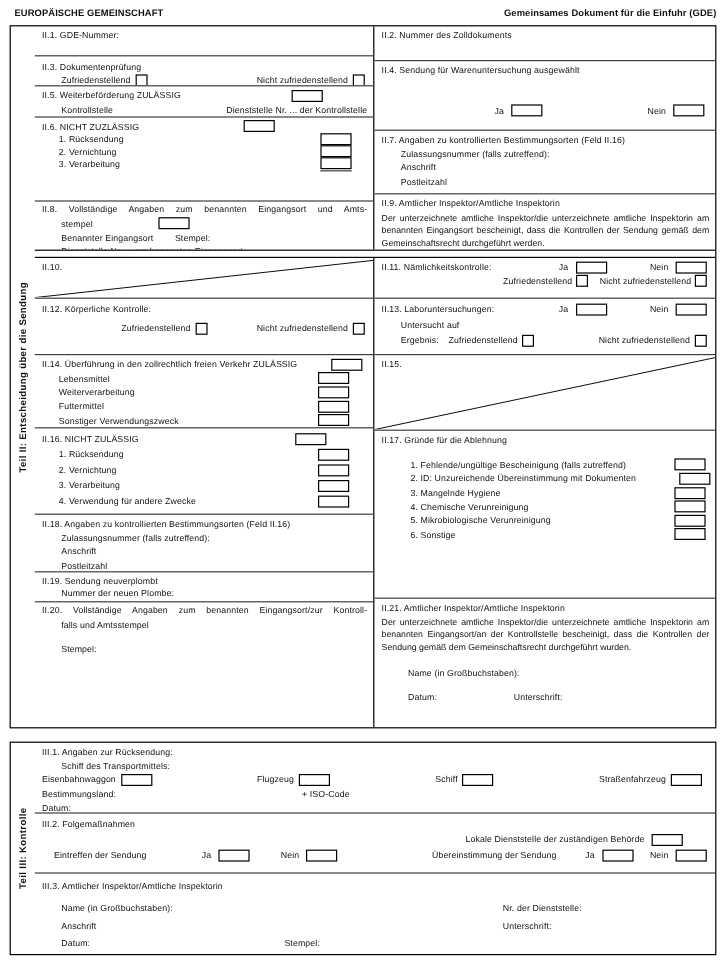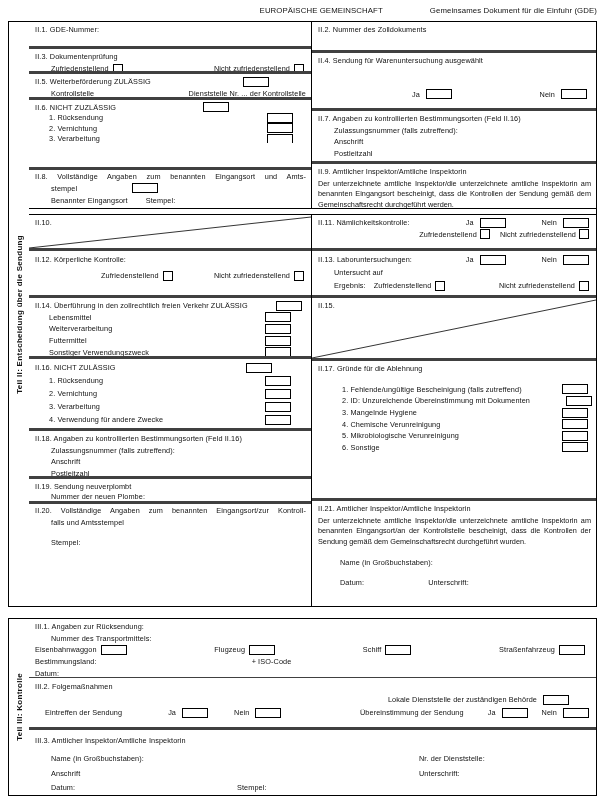--- a/index.html
+++ b/index.html
@@ -1,31 +1,31 @@
 <!DOCTYPE html>
 <html lang="de"><head>
 <meta charset="utf-8">
 <style>
   html,body{margin:0;padding:0;background:#fff;}
   .page{position:relative;width:605px;height:802px;background:#fff;color:#111;
         font-family:"Liberation Sans",sans-serif;font-size:7.3px;letter-spacing:.1px;overflow:hidden;}
-  .pagehead{position:absolute;top:6px;left:12px;right:8px;display:flex;justify-content:flex-end;
-            font-weight:normal;font-size:7.8px;gap:47px;}
+  .pagehead{position:absolute;top:6px;left:12px;right:8px;display:flex;justify-content:space-between;
+            font-weight:bold;font-size:7.8px;}
   .part{position:absolute;left:8px;width:589px;border:1.6px solid #000;box-sizing:border-box;display:flex;background:#fff;}
   .part2{top:21px;height:586px;}
   .part3{top:618px;height:178px;}
   .side{width:20px;flex:none;display:flex;align-items:center;justify-content:center;}
   .sidetext{writing-mode:vertical-rl;transform:rotate(180deg);font-weight:bold;font-size:8px;white-space:nowrap;letter-spacing:.3px;}
   .content{flex:1;display:flex;flex-direction:column;min-width:0;}
   .sec{display:flex;min-height:0;}
   .secB{flex:1;}
   .colL{width:282px;flex:none;display:flex;flex-direction:column;}
   .colR{flex:1;display:flex;flex-direction:column;border-left:1px solid #000;min-width:0;}
   .col3{flex:1;display:flex;flex-direction:column;}
-  .cell{border-top:3px solid #404040;box-sizing:border-box;padding:2px 5px 0 6px;position:relative;overflow:hidden;}
+  .cell{border-top:1px solid #404040;box-sizing:border-box;padding:2px 5px 0 6px;position:relative;overflow:hidden;}
   .sec .colL > .cell:first-child,.sec .colR > .cell:first-child,
   .secB .colL > .cell:first-child,.secB .colR > .cell:first-child,
   .col3 > .cell:first-child{border-top:none;}
   .gapband{height:7px;flex:none;border-top:1px solid #000;border-bottom:1px solid #000;box-sizing:border-box;}
   .thick{border-top-width:1.6px;}
   .ln{display:flex;align-items:center;min-height:11.6px;white-space:nowrap;}
   .tight .ln{min-height:10.4px;}
   .roomy .ln{min-height:13px;}
   .ind14{padding-left:14px;}
   .ind16{padding-left:16px;}
@@ -355,21 +355,21 @@
     <div class="side">
       <span class="sidetext">Teil III: Kontrolle</span>
     </div>
     <div class="content">
       <div class="col3">
         <div class="cell" style="height:58px;">
           <div class="ln">
               <span>III.1. Angaben zur Rücksendung:</span>
             </div>
           <div class="ln ind16">
-              <span>Nummer des Transportmittels:</span>
+              <span>Schiff des Transportmittels:</span>
             </div>
           <div class="ln" style="padding-right:6px;justify-content:space-between;gap:12px;">
             <span class="grp">
                 <span>Eisenbahnwaggon</span>
                 <span class="cbw ml4"></span>
               </span>
             <span class="grp">
                 <span>Flugzeug</span>
                 <span class="cbw ml4"></span>
               </span>

